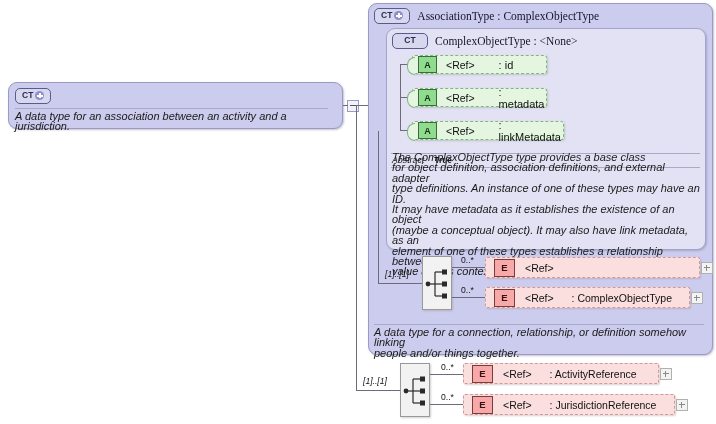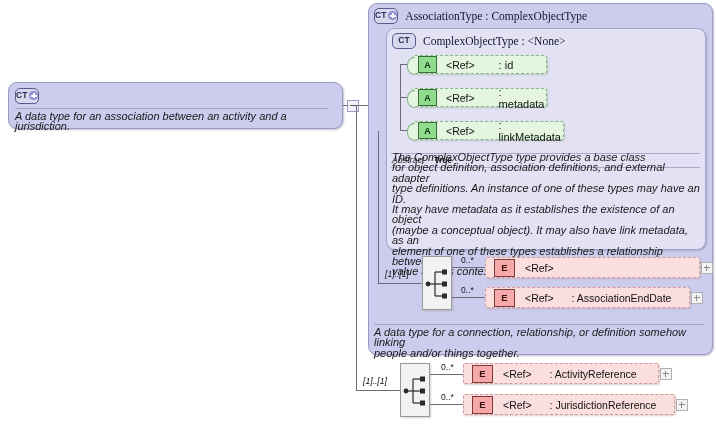--- a/index.html
+++ b/index.html
@@ -39,21 +39,21 @@
     display:flex;align-items:center;
     white-space:nowrap;
   }
   .cthdr .ttl{
     font-size:11.5px;color:#14142b;letter-spacing:0px;font-family:Liberation Serif, serif;
   }
 
   
   .ctbadge{
     display:inline-flex;align-items:center;justify-content:center;
-    height:14px;min-width:22px;padding:0 0;
+    height:14px;min-width:22px;padding:0 6px;
     border:1px solid #5a5a8c;border-radius:5px;
     background:#d7d7ee;
     font-size:8.5px;font-weight:bold;color:#2a2a55;
     font-family:"Liberation Sans", sans-serif;
     margin-right:7px;
     line-height:1;
   }
   .ctbadge .plus{
     display:inline-block;width:9px;height:9px;margin-left:2px;
     border-radius:50%;
@@ -264,21 +264,21 @@
 
   <div class="elrow" style="left:485px;top:257px;width:215px;height:21px;">
     <span class="ebadge">E</span>
     <span class="erow-ref">&lt;Ref&gt;</span>
   </div>
   <div class="expbox" style="left:701px;top:262px;"></div>
 
   <div class="elrow" style="left:485px;top:287px;width:205px;height:21px;">
     <span class="ebadge">E</span>
     <span class="erow-ref">&lt;Ref&gt;</span>
-    <span class="erow-name">: AssociationEndDate</span>
+    <span class="erow-name">: ComplexObjectType</span>
   </div>
   <div class="expbox" style="left:691px;top:292px;"></div>
 
   <div class="docrule" style="left:374px;top:324px;width:330px;"></div>
   <div class="doctext" style="left:374px;top:327px;width:336px;">A data type for a connection, relationship, or definition somehow linking
 people and/or things together.</div>
 
   <div class="ln lnv" style="left:356px;top:105px;width:1px;height:285px;"></div>
   <div class="ln lnh" style="left:356px;top:105px;width:12px;height:1px;"></div>
   <div class="ln lnh" style="left:356px;top:390px;width:44px;height:1px;"></div>

